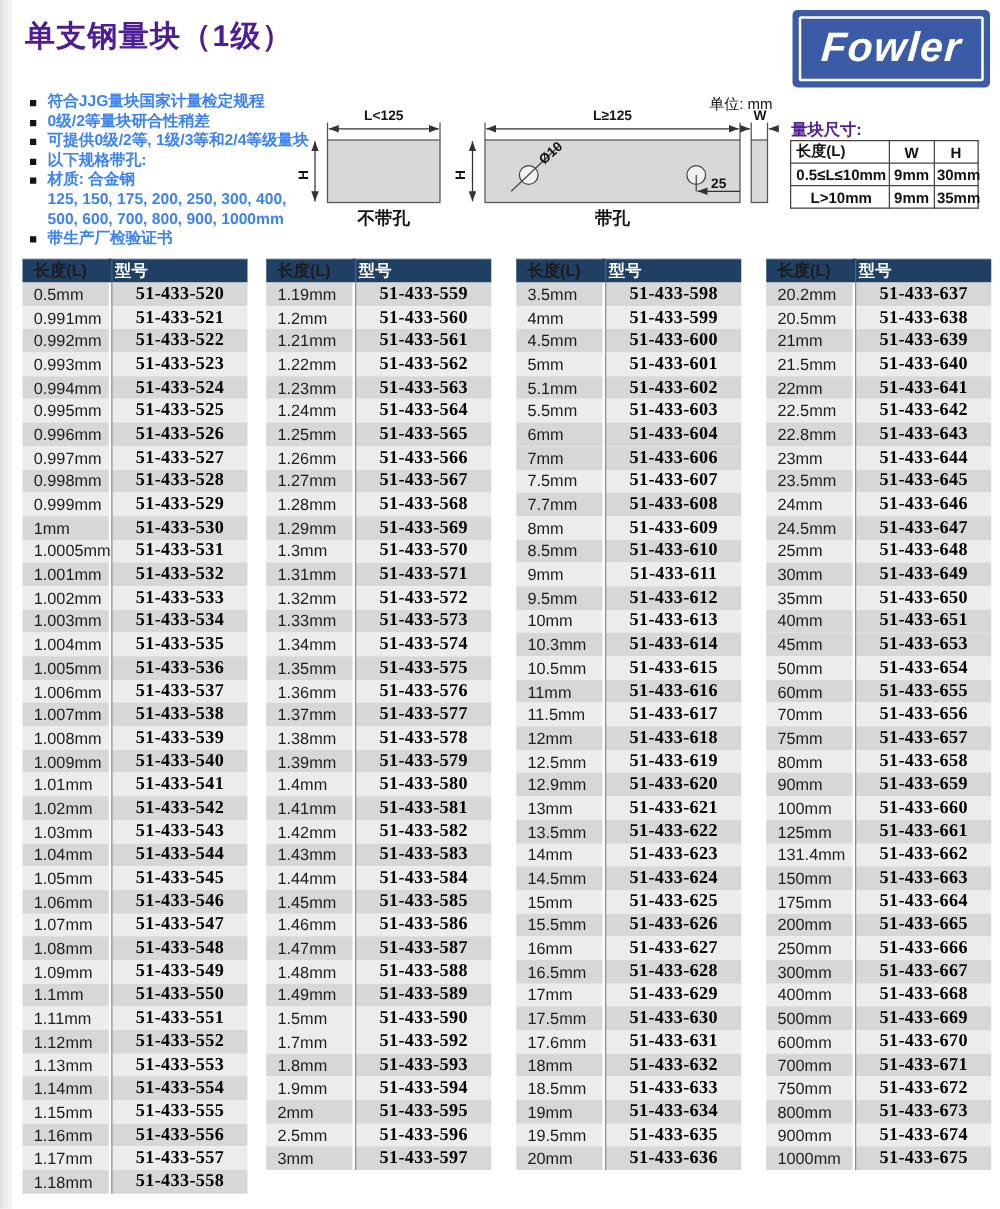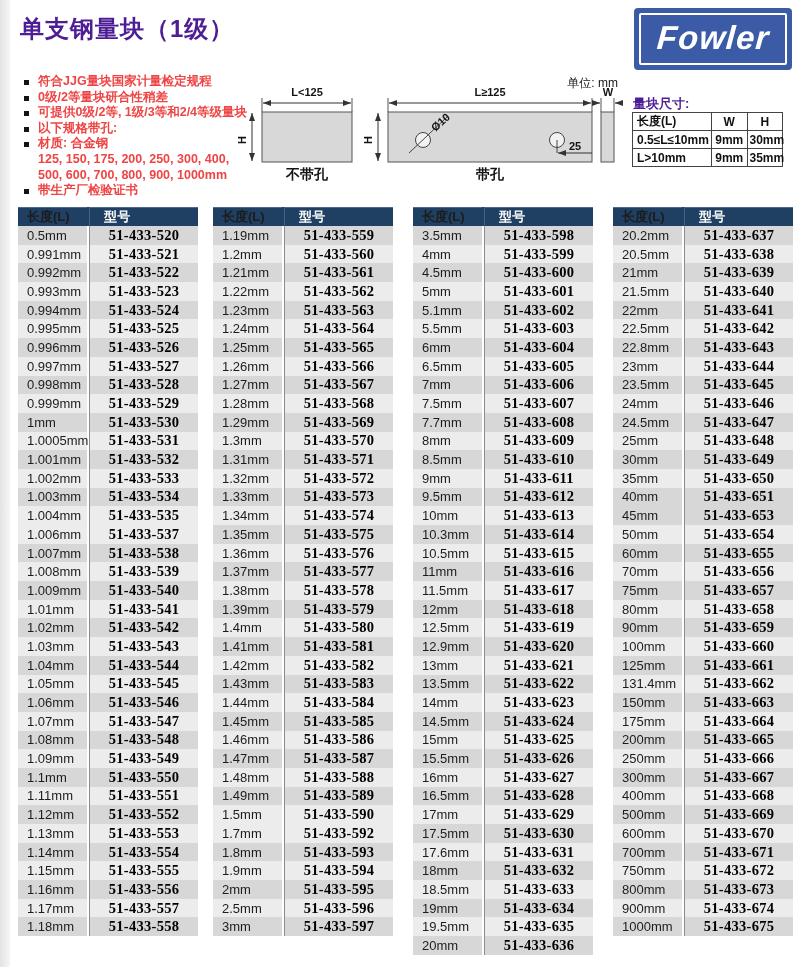--- a/index.html
+++ b/index.html
@@ -37,21 +37,21 @@
     letter-spacing:1px; transform:skewX(-4deg); padding-bottom:3px;
   }
 
   
   .features {
     position:absolute; left:22px; top:74px; width:290px;
     list-style:none;
   }
   .features li {
     position:relative; padding-left:16px;
-    font-size:12.5px; font-weight:bold; line-height:15.6px; color:#ef4444;
+    font-size:12.5px; font-weight:bold; line-height:15.6px; color:#3b82f6;
     white-space:nowrap;
   }
   .features li.bullet::before {
     content:""; position:absolute; left:2px; top:6px;
     width:5px; height:5px; background:#141414;
   }
   .features li.cont { padding-left:16px; }
 
   
   .diagram-svg { position:absolute; left:238px; top:72px; }
@@ -66,21 +66,21 @@
     font-size:13px; font-weight:bold; color:#4c1d95;
   }
   .size-table {
     position:absolute; left:632px; top:112px; width:151px;
     border-collapse:collapse; table-layout:fixed;
     font-size:12px; font-weight:bold; color:#111; background:#fff;
   }
   .size-table th, .size-table td {
     border:1px solid #444; height:18px; text-align:center; padding:0 2px;
   }
-  .size-table .c-len { width:79px; text-align:left; padding-left:4px; }
+  .size-table .c-len { width:79px; text-align:center; padding-left:4px; }
   .size-table th.c-len { text-align:left; }
 
   
   .ptable {
     position:absolute; top:207px; width:180px;
     font-size:13px;
   }
   .ptable-1 { left:18px; }
   .ptable-2 { left:213px; }
   .ptable-3 { left:413px; }
@@ -100,21 +100,21 @@
     font-family:"Liberation Serif", serif; font-size:14.5px; font-weight:bold;
     letter-spacing:0.3px; color:#000;
   }
   .prow.phead {
     height:19px; background:#1f4062; color:#ffffff; font-weight:bold;
     box-shadow:inset 0 1px 0 #4b6a8c;
   }
   .prow.phead .pc-len { border-right-color:#1f4062; }
   .prow.phead .pc-model {
     font-family:"Liberation Sans", sans-serif; font-size:13px;
-    justify-content:flex-start; padding-left:14px;
+    justify-content:flex-start; padding-left:2px;
     border-left:1px solid #46627f; color:#fff;
   }
 
   
   .dim-text { font-family:"Liberation Sans",sans-serif; font-size:11px; font-weight:bold; fill:#141414; }
   .cap-text { font-family:"Liberation Sans",sans-serif; font-size:14px; font-weight:bold; fill:#141414; }
 </style>
 </head>
 <body>
 
@@ -266,20 +266,24 @@
       <div class="pc-model">51-433-533</div>
     </div>
     <div class="prow odd">
       <div class="pc-len">1.003mm</div>
       <div class="pc-model">51-433-534</div>
     </div>
     <div class="prow even">
       <div class="pc-len">1.004mm</div>
       <div class="pc-model">51-433-535</div>
     </div>
+    <div class="prow odd">
+      <div class="pc-len">1.005mm</div>
+      <div class="pc-model">51-433-536</div>
+    </div>
     <div class="prow even">
       <div class="pc-len">1.006mm</div>
       <div class="pc-model">51-433-537</div>
     </div>
     <div class="prow odd">
       <div class="pc-len">1.007mm</div>
       <div class="pc-model">51-433-538</div>
     </div>
     <div class="prow even">
       <div class="pc-len">1.008mm</div>
@@ -546,24 +550,20 @@
       <div class="pc-model">51-433-602</div>
     </div>
     <div class="prow even">
       <div class="pc-len">5.5mm</div>
       <div class="pc-model">51-433-603</div>
     </div>
     <div class="prow odd">
       <div class="pc-len">6mm</div>
       <div class="pc-model">51-433-604</div>
     </div>
-    <div class="prow even">
-      <div class="pc-len">6.5mm</div>
-      <div class="pc-model">51-433-605</div>
-    </div>
     <div class="prow odd">
       <div class="pc-len">7mm</div>
       <div class="pc-model">51-433-606</div>
     </div>
     <div class="prow even">
       <div class="pc-len">7.5mm</div>
       <div class="pc-model">51-433-607</div>
     </div>
     <div class="prow odd">
       <div class="pc-len">7.7mm</div>

